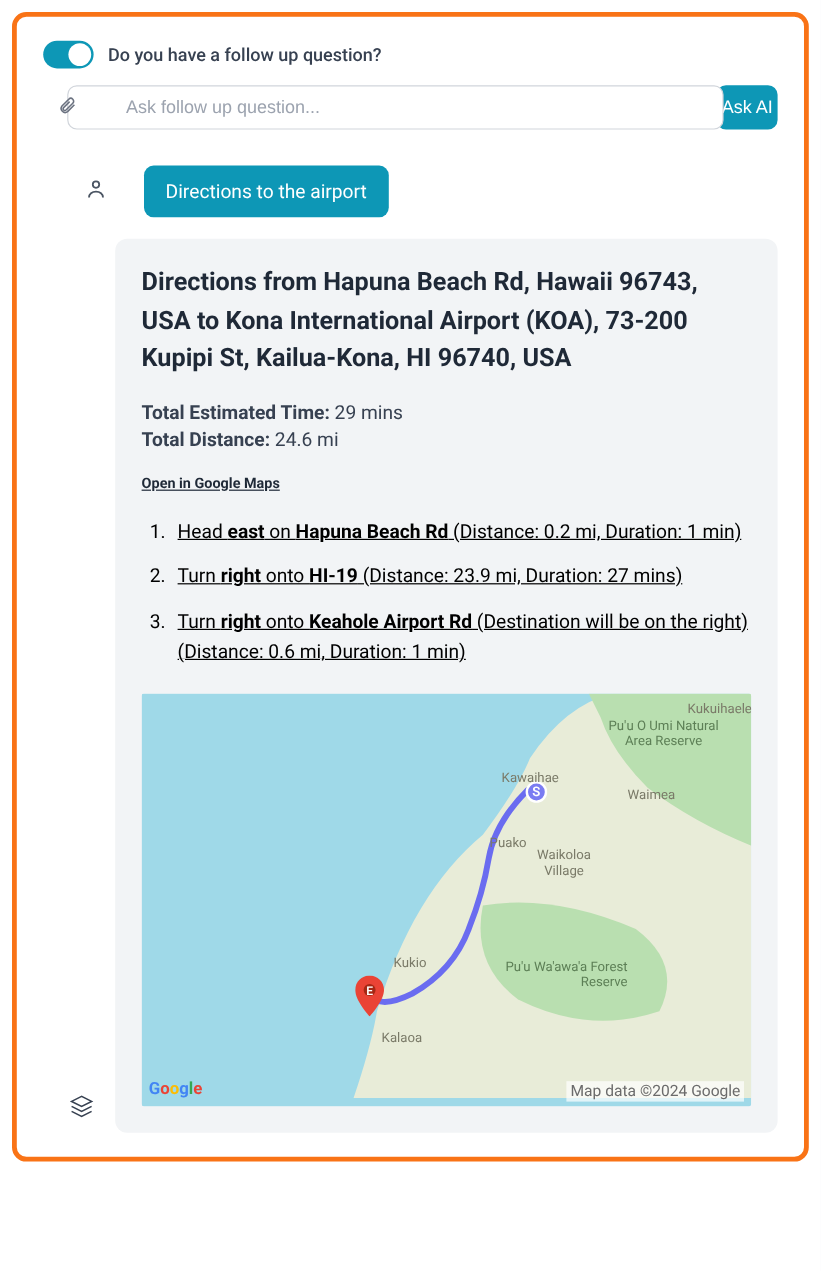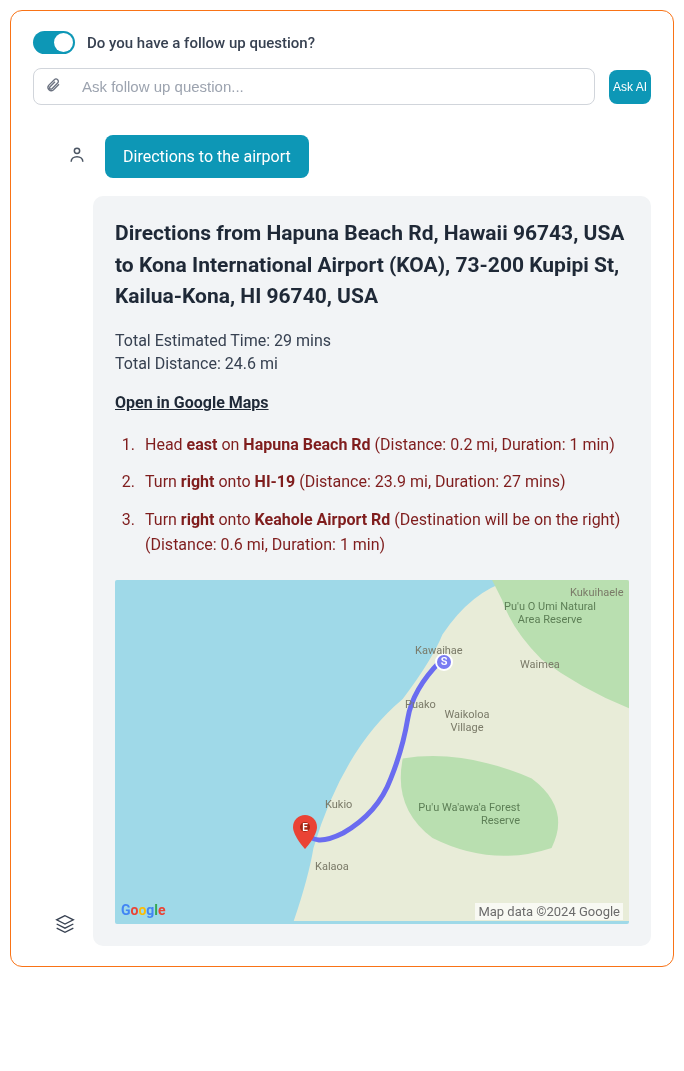--- a/index.html
+++ b/index.html
@@ -3,21 +3,21 @@
 <meta charset="utf-8">
 <style>
 * { box-sizing: border-box; margin: 0; padding: 0; }
 body {
   font-family: -apple-system, BlinkMacSystemFont, "Segoe UI", Roboto, sans-serif;
   background: #fff;
   padding: 10px;
   width: 684px;
 }
 .card {
-  border: 1px solid #f97316;
+  border: 4px solid #f97316;
   border-radius: 12px;
   padding: 20px 22px;
 }
 .header-row {
   display: flex;
   align-items: center;
   gap: 12px;
   margin-bottom: 14px;
 }
 .toggle {
@@ -61,36 +61,37 @@
   color: #6b7280;
 }
 .followup-input {
   width: 100%;
   padding: 9px 14px 9px 48px;
   border: 1px solid #d1d5db;
   border-radius: 8px;
   font-size: 15px;
   color: #374151;
   background: #fff;
+  margin-left: 20px;
 }
 .followup-input::placeholder { color: #9ca3af; }
 .ask-btn {
   background: #0d97b6;
   color: #fff;
   border: none;
   border-radius: 8px;
   padding: 10px 4px;
-  font-size: 12px;
+  font-size: 15px;
   font-weight: 500;
   cursor: pointer;
 }
 .user-row {
   display: flex;
   align-items: center;
-  gap: 18px;
+  gap: 30px;
   margin-bottom: 18px;
   padding-left: 34px;
 }
 .user-icon { color: #4b5563; }
 .chip {
   background: #0d97b6;
   color: #fff;
   border-radius: 8px;
   padding: 12px 18px;
   font-size: 16px;
@@ -107,42 +108,43 @@
   font-weight: 700;
   color: #1f2937;
   line-height: 1.5;
   margin-bottom: 18px;
 }
 .stat-row {
   font-size: 16px;
   color: #374151;
   margin-bottom: 4px;
 }
-.stat-label { font-weight: 400; }
+.stat-label { font-weight: 700; }
 .gmaps-link {
   display: inline-block;
   margin-top: 16px;
   margin-bottom: 20px;
-  font-size: 16px;
+  font-size: 12px;
   font-weight: 700;
   color: #1f2937;
   text-decoration: underline;
   cursor: pointer;
 }
 .steps {
   list-style: decimal;
   padding-left: 24px;
   margin-bottom: 22px;
 }
 .steps li {
   font-size: 16px;
-  color: #7f1d1d;
+  color: #000000;
   line-height: 1.6;
   margin-bottom: 12px;
   padding-left: 6px;
+  text-decoration: underline;
 }
 .steps li strong { font-weight: 700; }
 .map {
   width: 100%;
   height: 344px;
   position: relative;
   border-radius: 2px;
   overflow: hidden;
 }
 .ocean { position:absolute; inset:0; background:#9fd9e8; }

